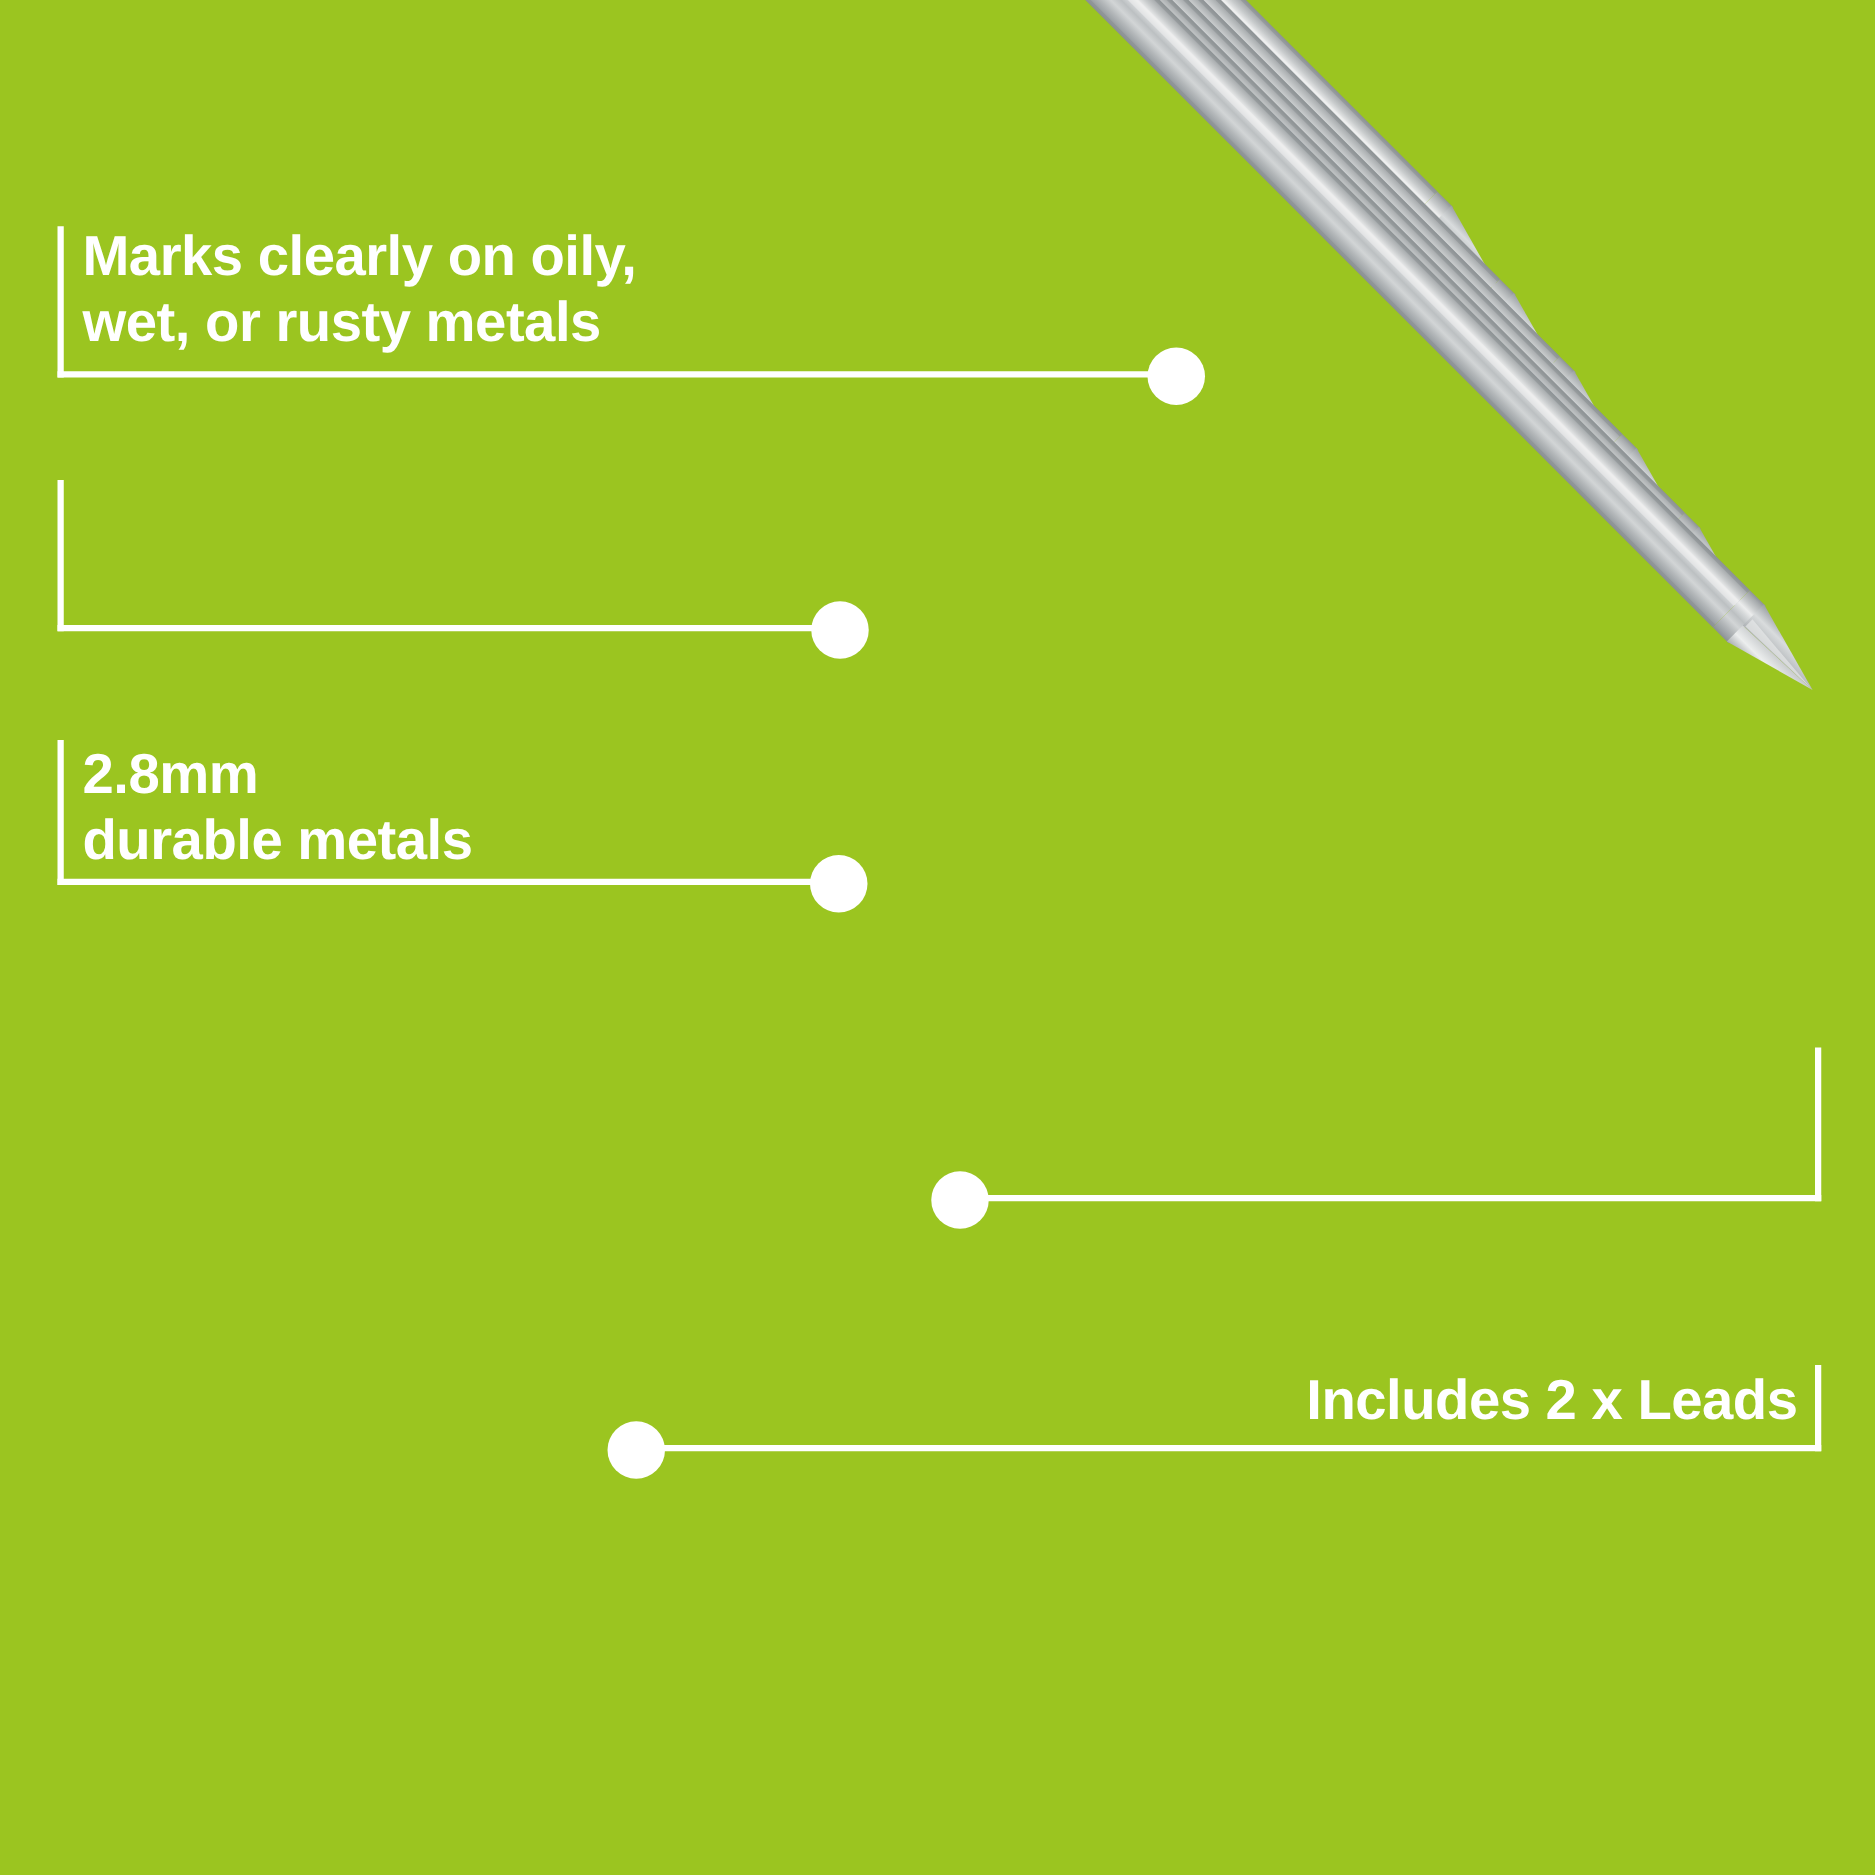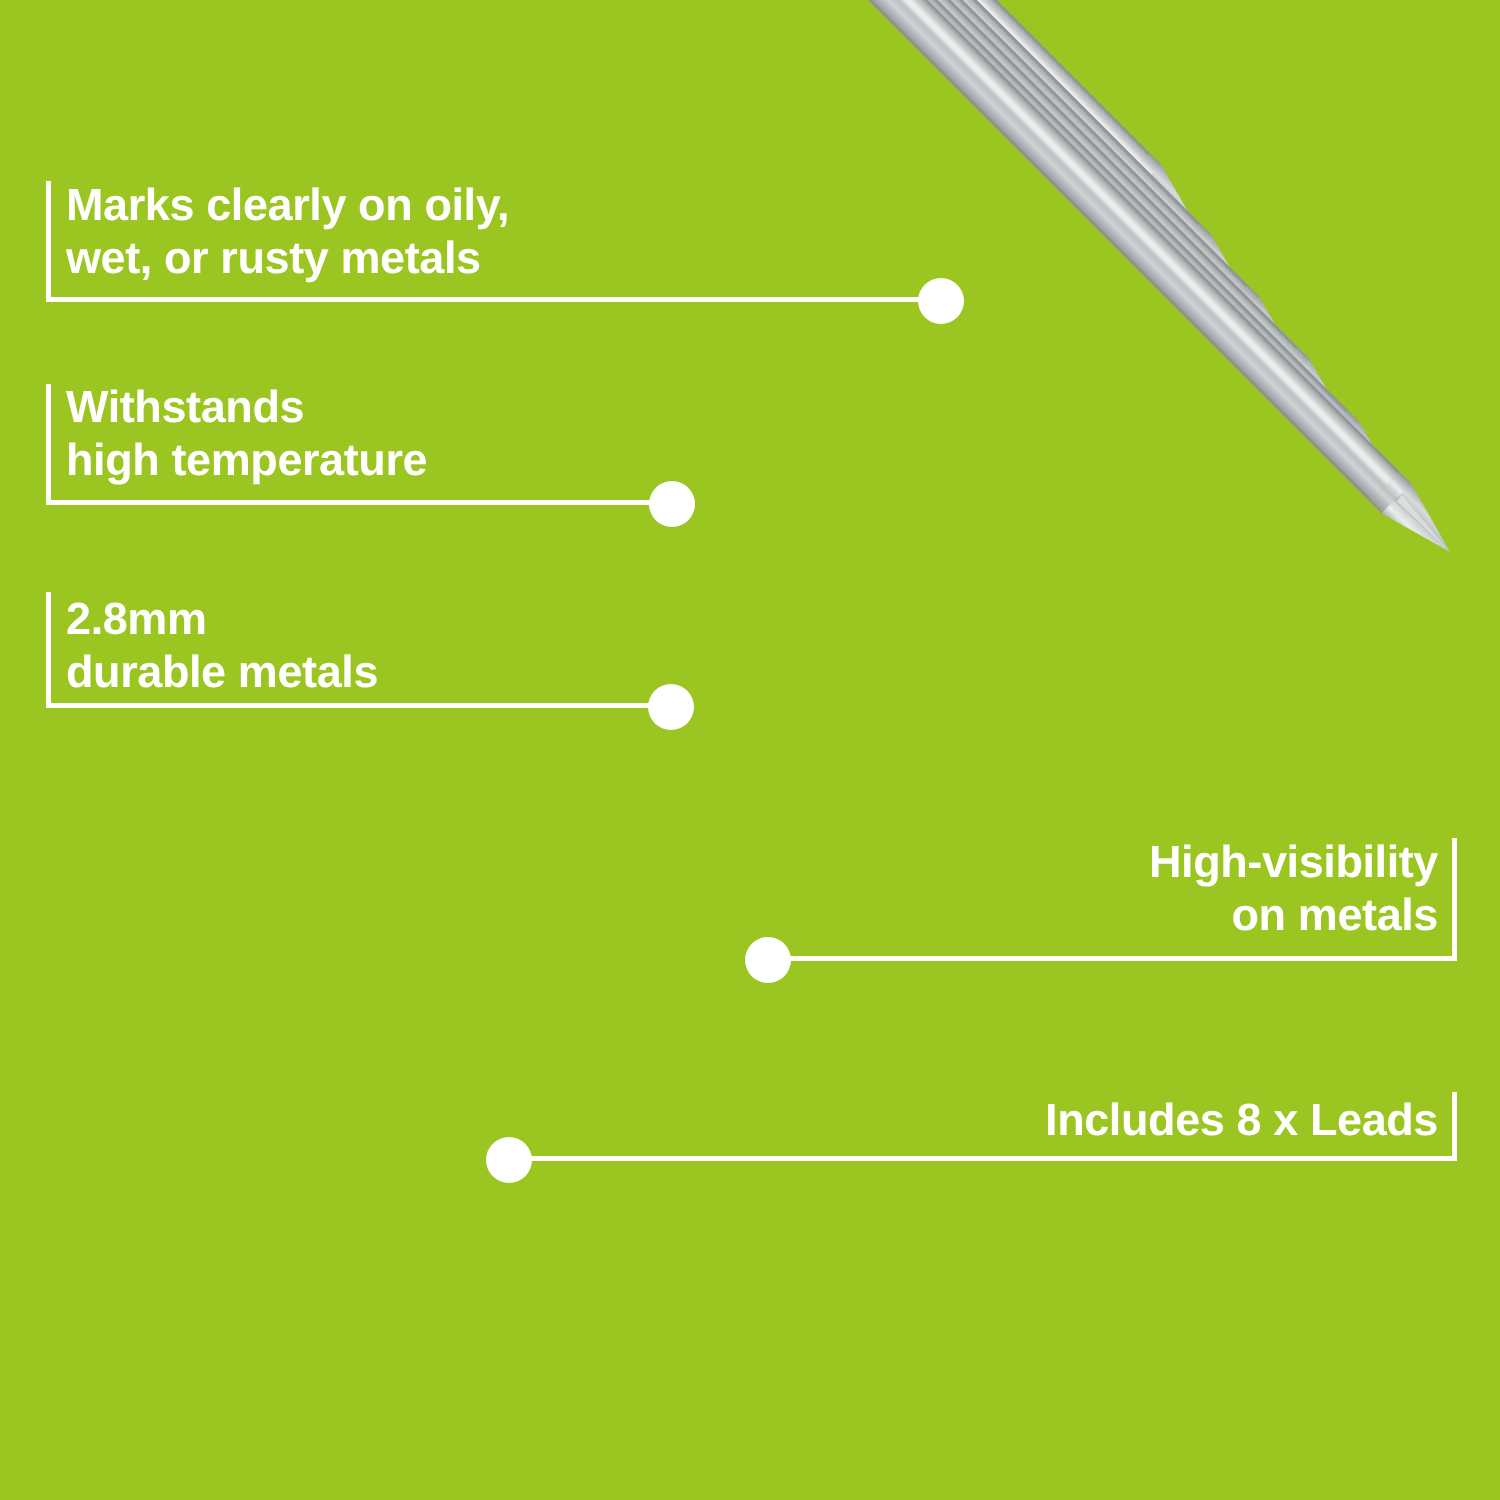--- a/index.html
+++ b/index.html
@@ -132,24 +132,20 @@
     <g>
       <rect id="r5v" x="1452" y="1092" width="5" height="69" fill="#ffffff"></rect>
       <rect id="r5h" x="509" y="1156" width="948" height="5" fill="#ffffff"></rect>
       <circle id="d5" cx="509" cy="1160" r="23" fill="#ffffff"></circle>
     </g>
   </svg>
 
   <div class="callout-text left-text c1">Marks clearly on oily,
 wet, or rusty metals</div>
 
-  <div class="callout-text left-text c2">Withstands
-high temperature</div>
 
   <div class="callout-text left-text c3">2.8mm
 durable metals</div>
 
-  <div class="callout-text right-text c4">High-visibility
-on metals</div>
 
-  <div class="callout-text right-text c5">Includes 8 x Leads</div>
+  <div class="callout-text right-text c5">Includes 2 x Leads</div>
 
 </div>
 
 </body></html>

